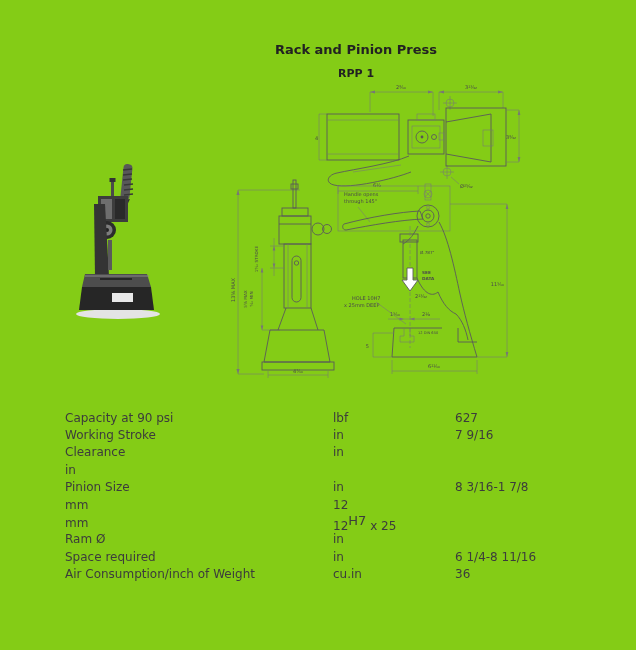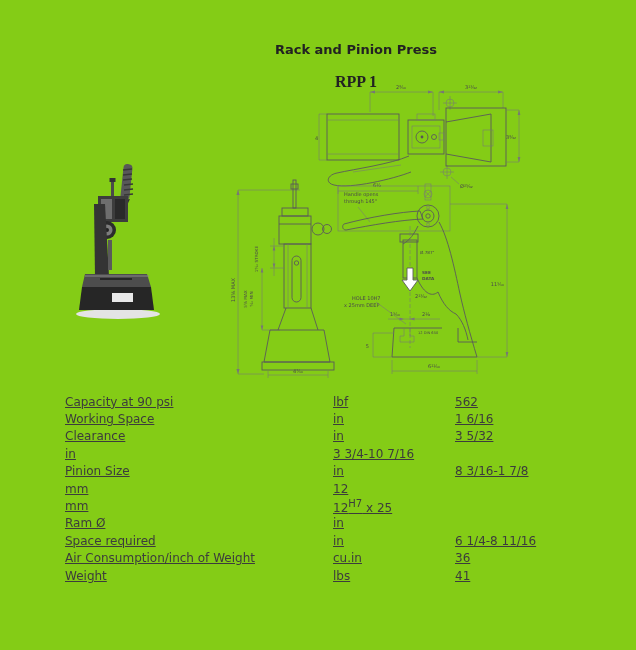--- a/index.html
+++ b/index.html
@@ -3,36 +3,36 @@
 <meta charset="utf-8">
 <style>
   html,body{margin:0;padding:0;background:#fff;}
   .page{
     position:relative;width:636px;height:650px;background:#84cc16;overflow:hidden;
     font-family:"DejaVu Sans","Liberation Sans",sans-serif;color:#3c3c3c;
   }
   
   .titles{position:absolute;left:76px;top:42px;width:560px;text-align:center;}
   .title{font-size:13px;font-weight:bold;color:#222;}
-  .model{font-size:16px;font-weight:bold;color:#222;margin-top:16px;font-family:Liberation Serif, serif;}
+  .model{font-size:11px;font-weight:bold;color:#222;margin-top:10px;}
   
   .drawings{position:absolute;left:0;top:0;width:636px;height:650px;}
   .drawings svg{position:absolute;overflow:visible;}
   svg text{font-family:"DejaVu Sans","Liberation Sans",sans-serif;fill:#4a4a4a;}
   .dtxt{font-size:5px;}
   .dtxt-sm{font-size:4.2px;}
   .dtxt-xs{font-size:3.6px;}
   .dln{stroke:#5a5a5a;stroke-width:0.9;fill:none;}
   .dln-thin{stroke:#777;stroke-width:0.55;fill:none;}
   .dln-dash{stroke:#777;stroke-width:0.55;fill:none;stroke-dasharray:4 2;}
   
-  .spec-table{position:absolute;left:65px;top:393px;width:551px;text-decoration:underline;}
+  .spec-table{position:absolute;left:65px;top:409px;width:551px;}
   .spec-row{display:grid;grid-template-columns:268px 122px 1fr;height:17.4px;align-items:center;}
   .spec-row span{font-size:12px;color:#3c3c3c;white-space:nowrap;}
-  .spec-row sup{font-size:10px;}
+  .spec-row sup{font-size:13px;}
 </style>
 </head>
 <body>
 
 <div class="page">
 
   <div class="titles">
     <div class="title">Rack and Pinion Press</div>
     <div class="model">RPP 1</div>
   </div>
@@ -264,38 +264,36 @@
       <line class="dln-thin" x1="147" y1="178" x2="147" y2="192"></line>
       <line class="dln-thin" x1="62" y1="189" x2="147" y2="189"></line>
       <text class="dtxt" x="104" y="186" text-anchor="middle">6¹¹⁄₁₆</text>
     </svg>
   </div>
 
   <div class="spec-table">
     <div class="spec-row">
       <span class="c-label">Capacity at 90 psi</span>
       <span class="c-unit">lbf</span>
-      <span class="c-value">562</span>
-    </div>
-
-    <div class="spec-row">
-      <span class="c-label">Working Space</span>
-      <span class="c-unit">in</span>
-      <span class="c-value">1 6/16</span>
+      <span class="c-value">627</span>
+    </div>
+
+    <div class="spec-row">
+      <span class="c-label">Working Stroke</span>
+      <span class="c-unit">in</span>
+      <span class="c-value">7 9/16</span>
     </div>
 
     <div class="spec-row">
       <span class="c-label">Clearance</span>
       <span class="c-unit">in</span>
-      <span class="c-value">3 5/32</span>
-    </div>
-
-    <div class="spec-row">
-      <span class="c-unit">in</span>
-      <span class="c-value">3 3/4-10 7/16</span>
+    </div>
+
+    <div class="spec-row">
+      <span class="c-unit">in</span>
     </div>
 
     <div class="spec-row">
       <span class="c-label">Pinion Size</span>
       <span class="c-unit">in</span>
       <span class="c-value">8 3/16-1 7/8</span>
     </div>
 
     <div class="spec-row">
       <span class="c-unit">mm</span>
@@ -318,20 +316,15 @@
       <span class="c-value">6 1/4-8 11/16</span>
     </div>
 
 
     <div class="spec-row">
       <span class="c-label">Air Consumption/inch of Weight</span>
       <span class="c-unit">cu.in</span>
       <span class="c-value">36</span>
     </div>
 
-    <div class="spec-row">
-      <span class="c-label">Weight</span>
-      <span class="c-unit">lbs</span>
-      <span class="c-value">41</span>
-    </div>
   </div>
 
 </div>
 
 </body></html>

